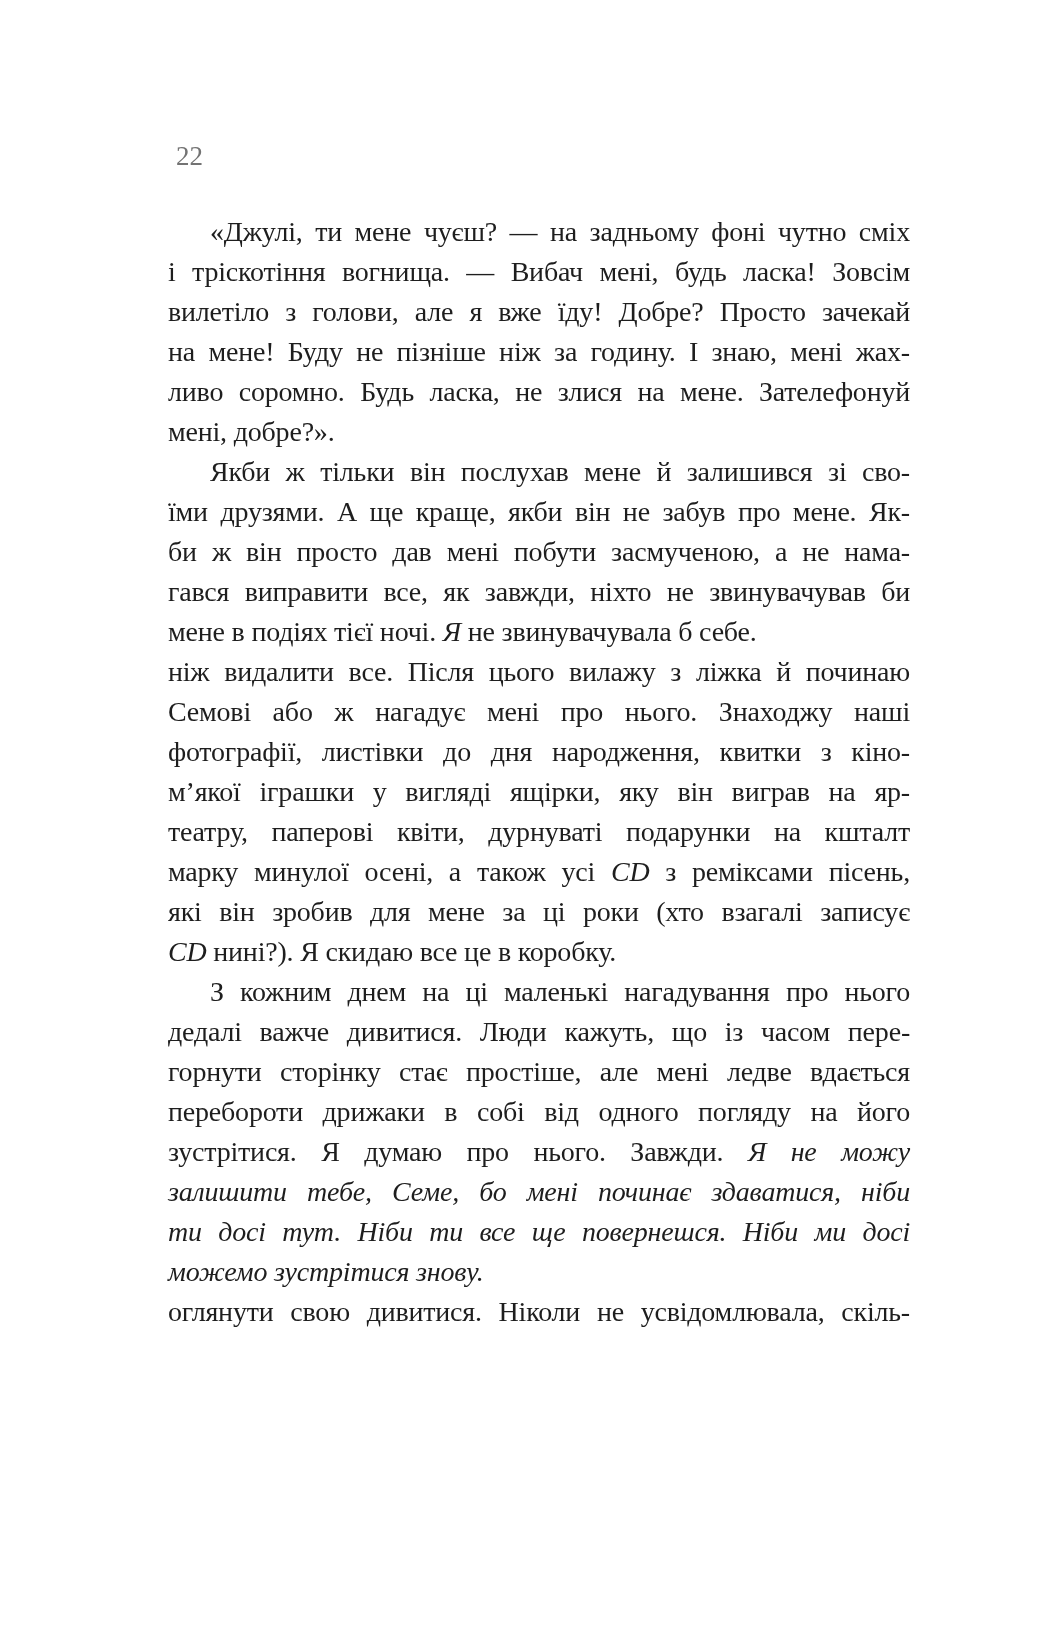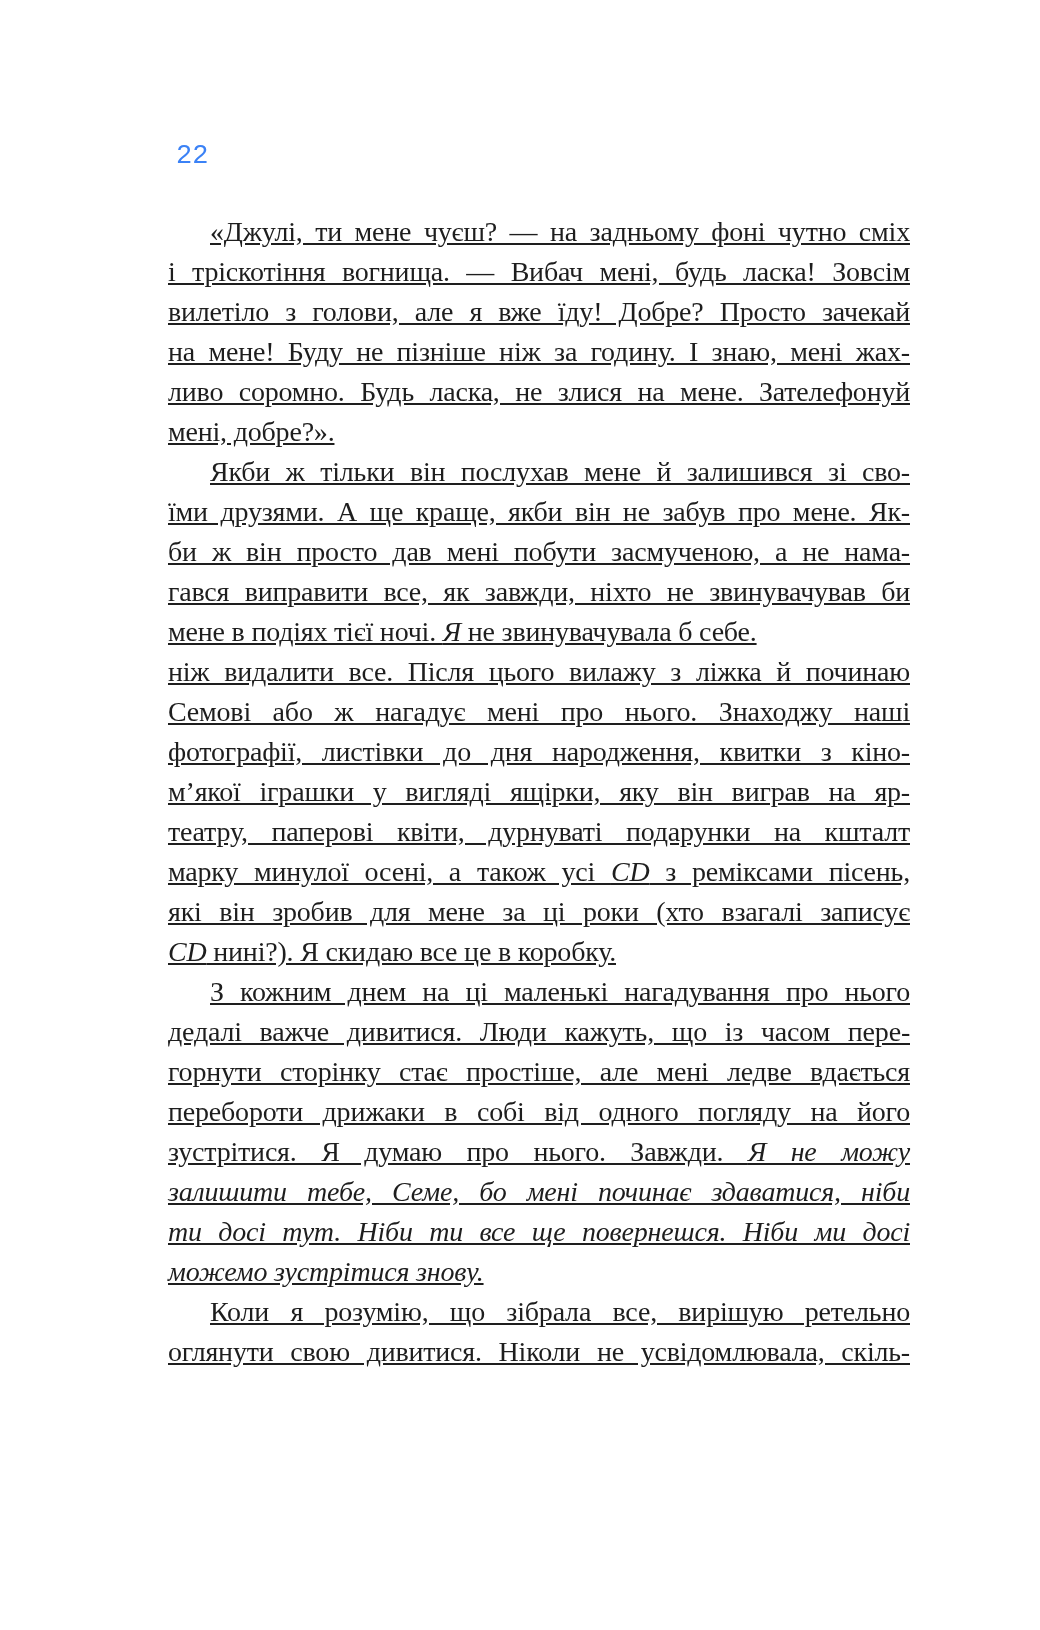--- a/index.html
+++ b/index.html
@@ -16,35 +16,34 @@
     position: relative;
     width: 1040px;
     height: 1630px;
     background: #ffffff;
     overflow: hidden;
   }
   .folio {
     position: absolute;
     left: 176px;
     top: 140px;
-    font-family: Liberation Mono, monospace;
+    font-family: Liberation Serif, serif;
     font-size: 27px;
     line-height: 32px;
-    color: #3b82f6;
+    color: #737373;
   }
   .text-block {
     position: absolute;
     left: 168px;
     top: 212px;
     width: 742px;
     font-size: 28px;
     line-height: 40px;
     letter-spacing: -0.2px;
     color: #1e1e1e;
-    text-decoration: underline;
   }
   .line {
     text-align: justify;
     text-align-last: justify;
     height: 40px;
     white-space: pre-wrap;
   }
   .line.indent {
     padding-left: 42px;
   }
@@ -81,16 +80,15 @@
       <div class="line"><span class="">які він зробив для мене за ці роки (хто взагалі записує</span></div>
       <div class="line para-end"><span class="it">CD</span><span class=""> нині?). Я скидаю все це в коробку.</span></div>
       <div class="line indent"><span class="">З кожним днем на ці маленькі нагадування про нього</span></div>
       <div class="line"><span class="">дедалі важче дивитися. Люди кажуть, що із часом пере-</span></div>
       <div class="line"><span class="">горнути сторінку стає простіше, але мені ледве вдається</span></div>
       <div class="line"><span class="">перебороти дрижаки в собі від одного погляду на його</span></div>
       <div class="line"><span class="">зустрітися. Я думаю про нього. Завжди. </span><span class="it">Я не можу</span></div>
       <div class="line"><span class="it">залишити тебе, Семе, бо мені починає здаватися, ніби</span></div>
       <div class="line"><span class="it">ти досі тут. Ніби ти все ще повернешся. Ніби ми досі</span></div>
       <div class="line para-end"><span class="it">можемо зустрітися знову.</span></div>
-      <div class="line indent"><span class="">Коли я розумію, що зібрала все, вирішую ретельно</span></div>
       <div class="line"><span class="">оглянути свою дивитися. Ніколи не усвідомлювала, скіль-</span></div>
     </div>
 </div>
 
 </body></html>

